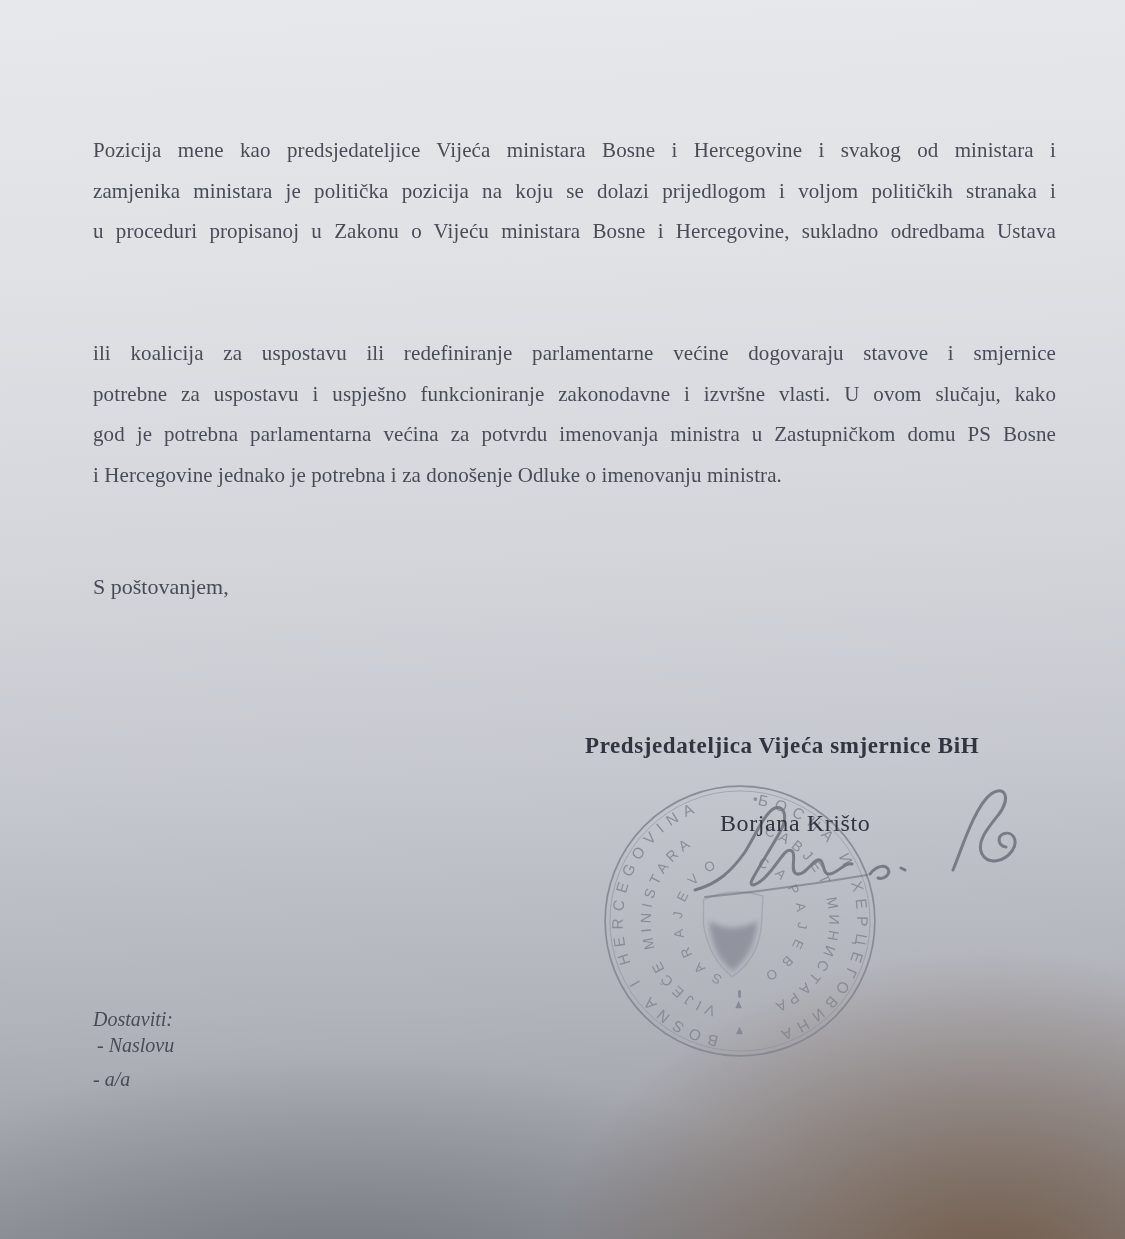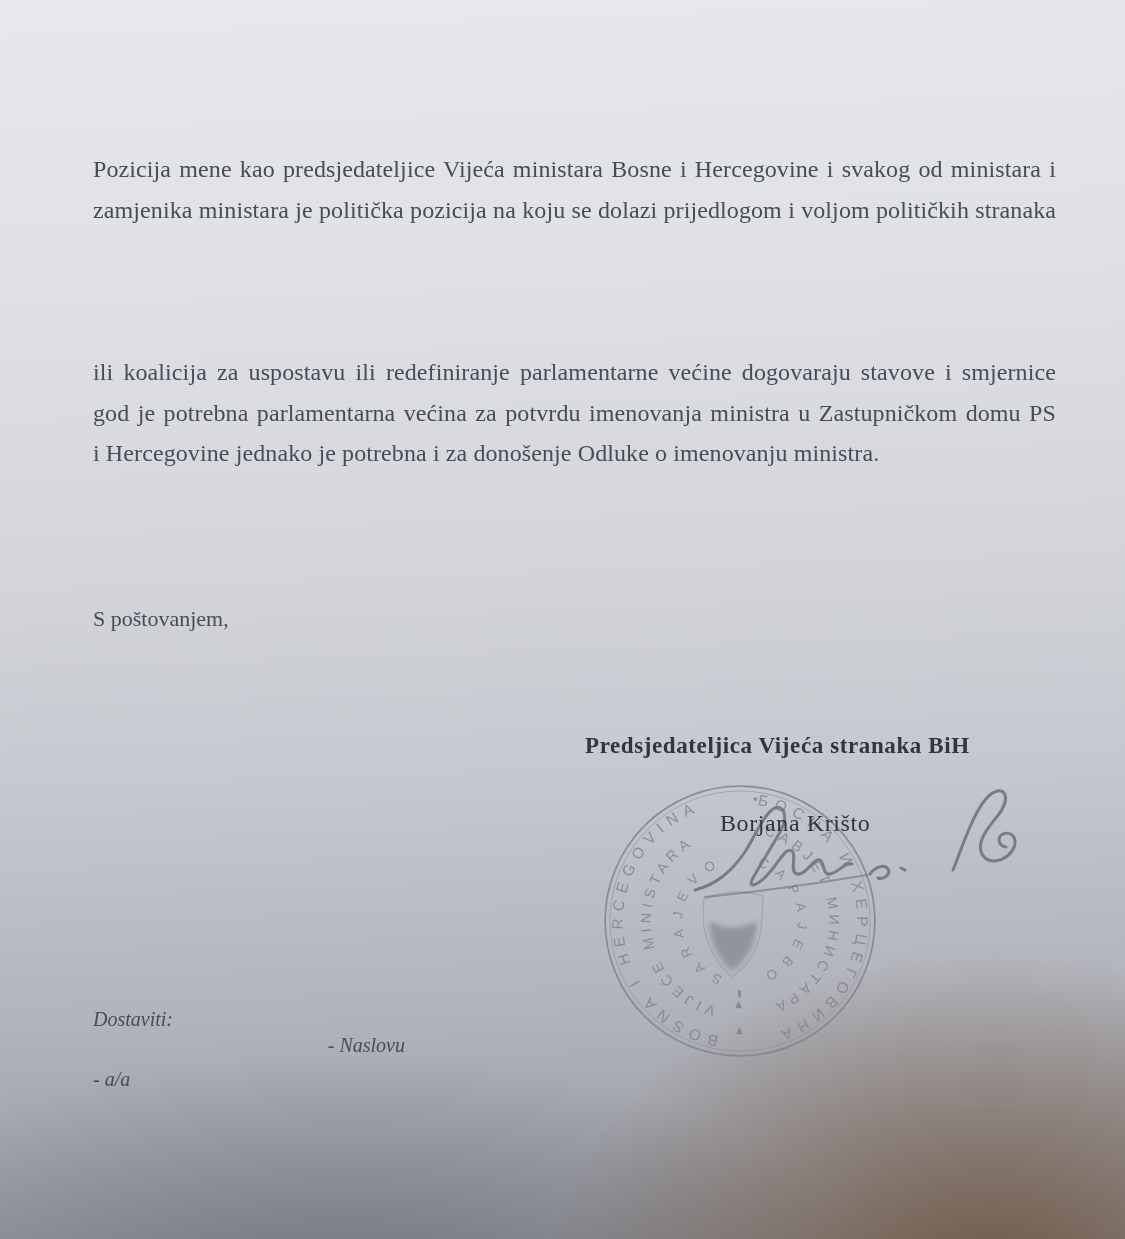--- a/index.html
+++ b/index.html
@@ -8,64 +8,66 @@
     font-family:"Liberation Serif", serif;
   }
   .page{
     position:relative;width:1125px;height:1239px;
     background:
       radial-gradient(ellipse 55% 38% at 88% 104%, rgba(104,74,48,0.80), rgba(104,74,48,0) 72%),
       radial-gradient(ellipse 70% 30% at 30% 106%, rgba(70,72,78,0.45), rgba(70,72,78,0) 70%),
       linear-gradient(178deg, #e7e8ec 0%, #dfe1e5 22%, #d3d5db 45%, #c6c8cf 62%, #b2b4bc 80%, #94969e 100%);
   }
   .txt{color:#474c57;}
-  .para{position:absolute;width:963px;left:93px;font-size:24px;margin-top:19px;}
+  .para{position:absolute;width:963px;left:93px;font-size:21px;}
   .line{
     display:block;height:40.5px;line-height:40.5px;
     text-align:justify;text-align-last:justify;
     white-space:normal;overflow:hidden;
     letter-spacing:0.1px;
   }
   .line.last{text-align-last:left;}
-  .closing{position:absolute;left:93px;top:574px;font-size:22px;margin-top:32px;}
+  .closing{position:absolute;left:93px;top:574px;font-size:22px;}
   .sig-title{
     position:absolute;left:585px;top:733px;z-index:4;
     font-size:23px;font-weight:bold;color:#31353f;letter-spacing:0.6px;
   }
   .sig-name{
     position:absolute;left:720px;top:810px;z-index:4;
     font-size:24px;font-weight:normal;color:#31353f;letter-spacing:0.6px;
   }
   .stamp-svg{position:absolute;left:589px;top:777px;z-index:2;opacity:0.85;filter:blur(0.4px);}
   .sign-svg{position:absolute;left:665px;top:768px;z-index:3;filter:blur(0.3px);}
   .stamp-text{font-family:"Liberation Sans", sans-serif;fill:#81848f;}
   .dist{position:absolute;left:93px;top:1008px;font-size:20px;font-style:italic;}
   .dist-label{display:block;}
-  .dist-item-wrap1{position:absolute;left:12px;top:26px;width:300px;text-align:right;}
+  .dist-item-wrap1{position:absolute;left:4px;top:26px;width:300px;}
   .dist-item-wrap2{position:absolute;left:0;top:60px;width:300px;}
 </style>
 </head>
 <body>
 
 <div class="page">
 
   <div class="para txt" style="top:130px;">
     <span class="line">Pozicija mene kao predsjedateljice Vijeća ministara Bosne i Hercegovine i svakog od ministara i</span>
     <span class="line">zamjenika ministara je politička pozicija na koju se dolazi prijedlogom i voljom političkih stranaka i</span>
+    <span class="line">u proceduri propisanoj u Zakonu o Vijeću ministara Bosne i Hercegovine, sukladno odredbama Ustava</span>
   </div>
 
   <div class="para txt" style="top:333px;">
     <span class="line">ili koalicija za uspostavu ili redefiniranje parlamentarne većine dogovaraju stavove i smjernice</span>
+    <span class="line">potrebne za uspostavu i uspješno funkcioniranje zakonodavne i izvršne vlasti. U ovom slučaju, kako</span>
     <span class="line">god je potrebna parlamentarna većina za potvrdu imenovanja ministra u Zastupničkom domu PS Bosne</span>
     <span class="line last">i Hercegovine jednako je potrebna i za donošenje Odluke o imenovanju ministra.</span>
   </div>
 
   <div class="closing txt">S poštovanjem,</div>
 
-  <div class="sig-title">Predsjedateljica Vijeća stranaka BiH</div>
+  <div class="sig-title">Predsjedateljica Vijeća smjernice BiH</div>
   <div class="sig-name">Borjana Krišto</div>
 
   <svg class="stamp-svg" width="302" height="288" viewBox="0 0 300 300">
     <defs>
       <path id="arcOL" d="M 150 272 A 122 122 0 0 1 28 150 A 122 122 0 0 1 150 28" fill="none"></path>
       <path id="arcOR" d="M 150 28 A 122 122 0 0 1 272 150 A 122 122 0 0 1 150 272" fill="none"></path>
       <path id="arcIL" d="M 150 243 A 93 93 0 0 1 57 150 A 93 93 0 0 1 150 57" fill="none"></path>
       <path id="arcIR" d="M 150 57 A 93 93 0 0 1 243 150 A 93 93 0 0 1 150 243" fill="none"></path>
       <path id="arcCL" d="M 150 210 A 60 60 0 0 1 90 150 A 60 60 0 0 1 150 90" fill="none"></path>
       <path id="arcCR" d="M 150 90 A 60 60 0 0 1 210 150 A 60 60 0 0 1 150 210" fill="none"></path>

